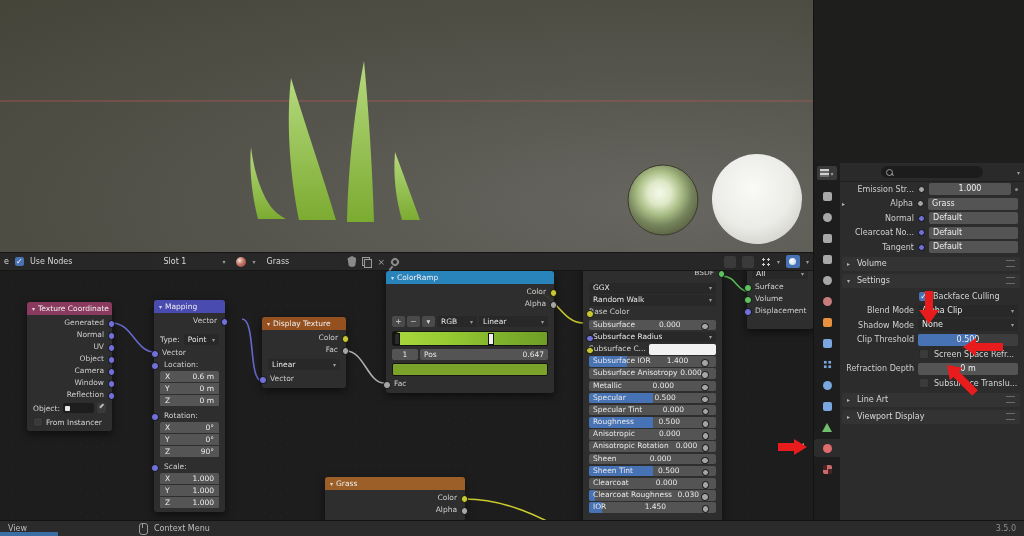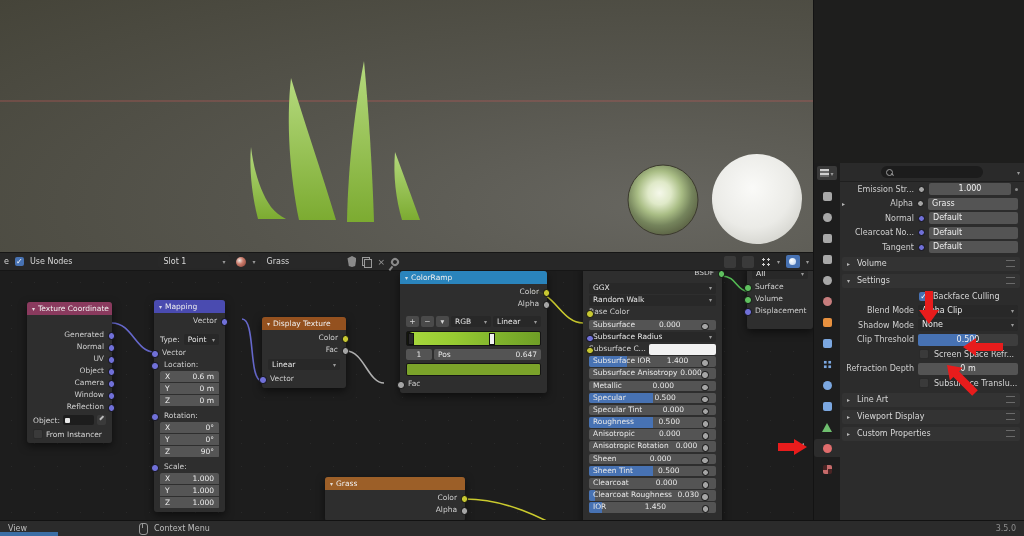--- a/index.html
+++ b/index.html
@@ -73,21 +73,21 @@
   
   #node-mapping{left:154px;top:29px;width:71px}
   .typebar{display:flex;align-items:center;gap:4px;padding:2px 6px}
   .vgroup{margin:0 6px 3px;border-radius:2px;overflow:hidden}
   .vrow{display:flex;justify-content:space-between;background:#555;height:11px;line-height:11px;
         padding:0 5px;margin-bottom:1px;color:#eee}
   .glabel{padding-left:10px}
   
   #node-gradient{left:262px;top:46px;width:84px}
   
-  #node-ramp{left:400px;top:0px;width:147px}
+  #node-ramp{left:386px;top:0px;width:168px}
   #ramp-controls{display:flex;gap:2px;padding:2px 6px;align-items:center}
   .cbtn{width:13px;height:11px;background:#4a4a4a;border-radius:2px;text-align:center;line-height:11px}
   #ramp-bar{margin:2px 6px;height:13px;border-radius:2px;position:relative;border:1px solid #151515;
     background:linear-gradient(90deg,#14170b 0%,#14170b 2%,#a6d63c 4%,#97cb32 35%,#7fb22c 70%,#6f9e26 100%)}
   .stop{position:absolute;top:1px;width:4px;height:10px;border:1px solid #111}
   .stop.s1{left:1px;background:#2a2a2a}
   .stop.s2{left:62%;background:#f2f2f2}
   #ramp-posrow{display:flex;gap:2px;padding:1px 6px}
   #ramp-idx{width:26px;text-align:center}
   #ramp-pos{flex:1;display:flex;justify-content:space-between}
@@ -240,21 +240,21 @@
     <path d="M531,20 C555,20 561,52 583,52" stroke="#cbcb2e" stroke-width="1.6" fill="none"></path>
     <path d="M722,5 C736,5 737,20 747,20" stroke="#54bb54" stroke-width="1.6" fill="none"></path>
     <path d="M465,228 C505,228 542,246 572,264" stroke="#cbcb2e" stroke-width="1.6" fill="none"></path>
   </svg>
 
   <div class="node" id="node-texcoord">
     <div class="hdr hdr-tc">
       <span class="ncaret">▾</span>
       <span>Texture Coordinate</span>
     </div>
-    <div id="tc-outs" style="padding-top:14px">
+    <div id="tc-outs" style="padding-top:2px">
         <div class="nrow out"><span>Generated</span><span class="sock r sp"></span></div>
         <div class="nrow out"><span>Normal</span><span class="sock r sp"></span></div>
         <div class="nrow out"><span>UV</span><span class="sock r sp"></span></div>
         <div class="nrow out"><span>Object</span><span class="sock r sp"></span></div>
         <div class="nrow out"><span>Camera</span><span class="sock r sp"></span></div>
         <div class="nrow out"><span>Window</span><span class="sock r sp"></span></div>
         <div class="nrow out"><span>Reflection</span><span class="sock r sp"></span></div>
       </div>
     <div id="tc-object-row">
       <span>Object:</span>
@@ -678,25 +678,20 @@
 
     <div id="bottom-panels">
         <div class="panel">
           <span class="pcaret">▸</span>
           <span>Line Art</span>
           <span class="grip"></span>
         </div>
         <div class="panel">
           <span class="pcaret">▸</span>
           <span>Viewport Display</span>
-          <span class="grip"></span>
-        </div>
-        <div class="panel">
-          <span class="pcaret">▸</span>
-          <span>Custom Properties</span>
           <span class="grip"></span>
         </div>
       </div>
 
   </div>
 </div>
 
 <div id="statusbar" class="abs">
   <span>View</span>
   <span style="width:100px"></span>

